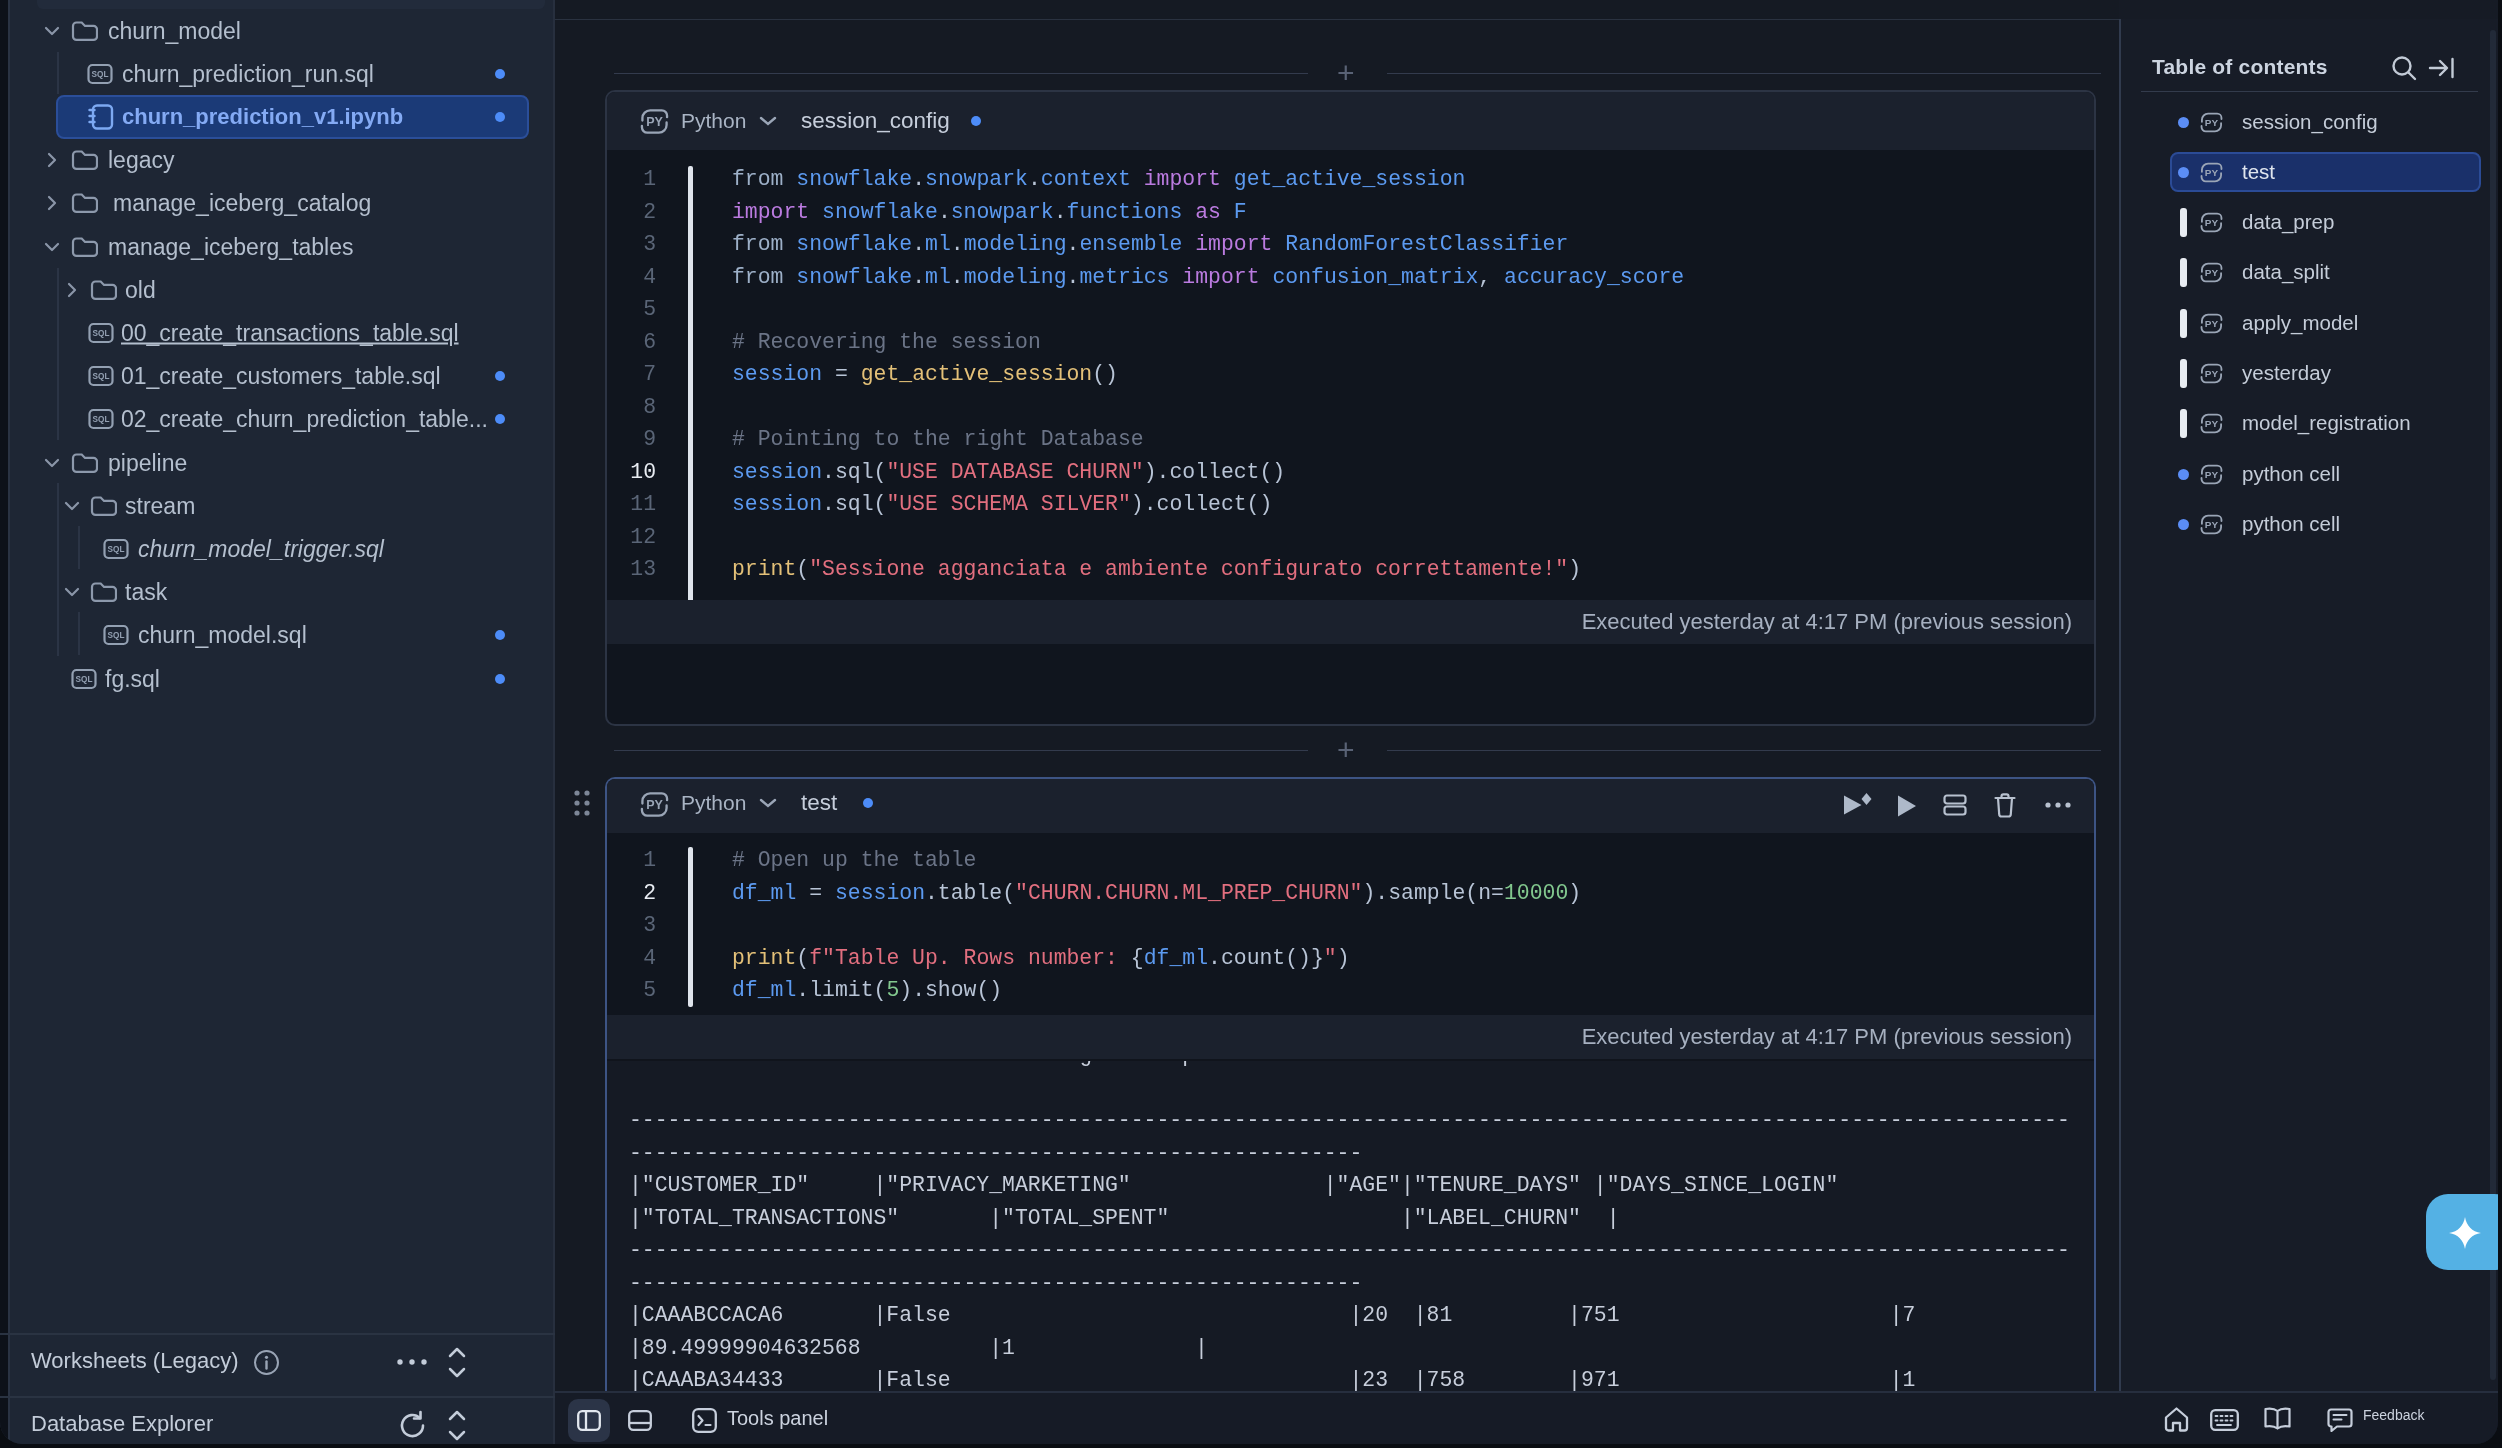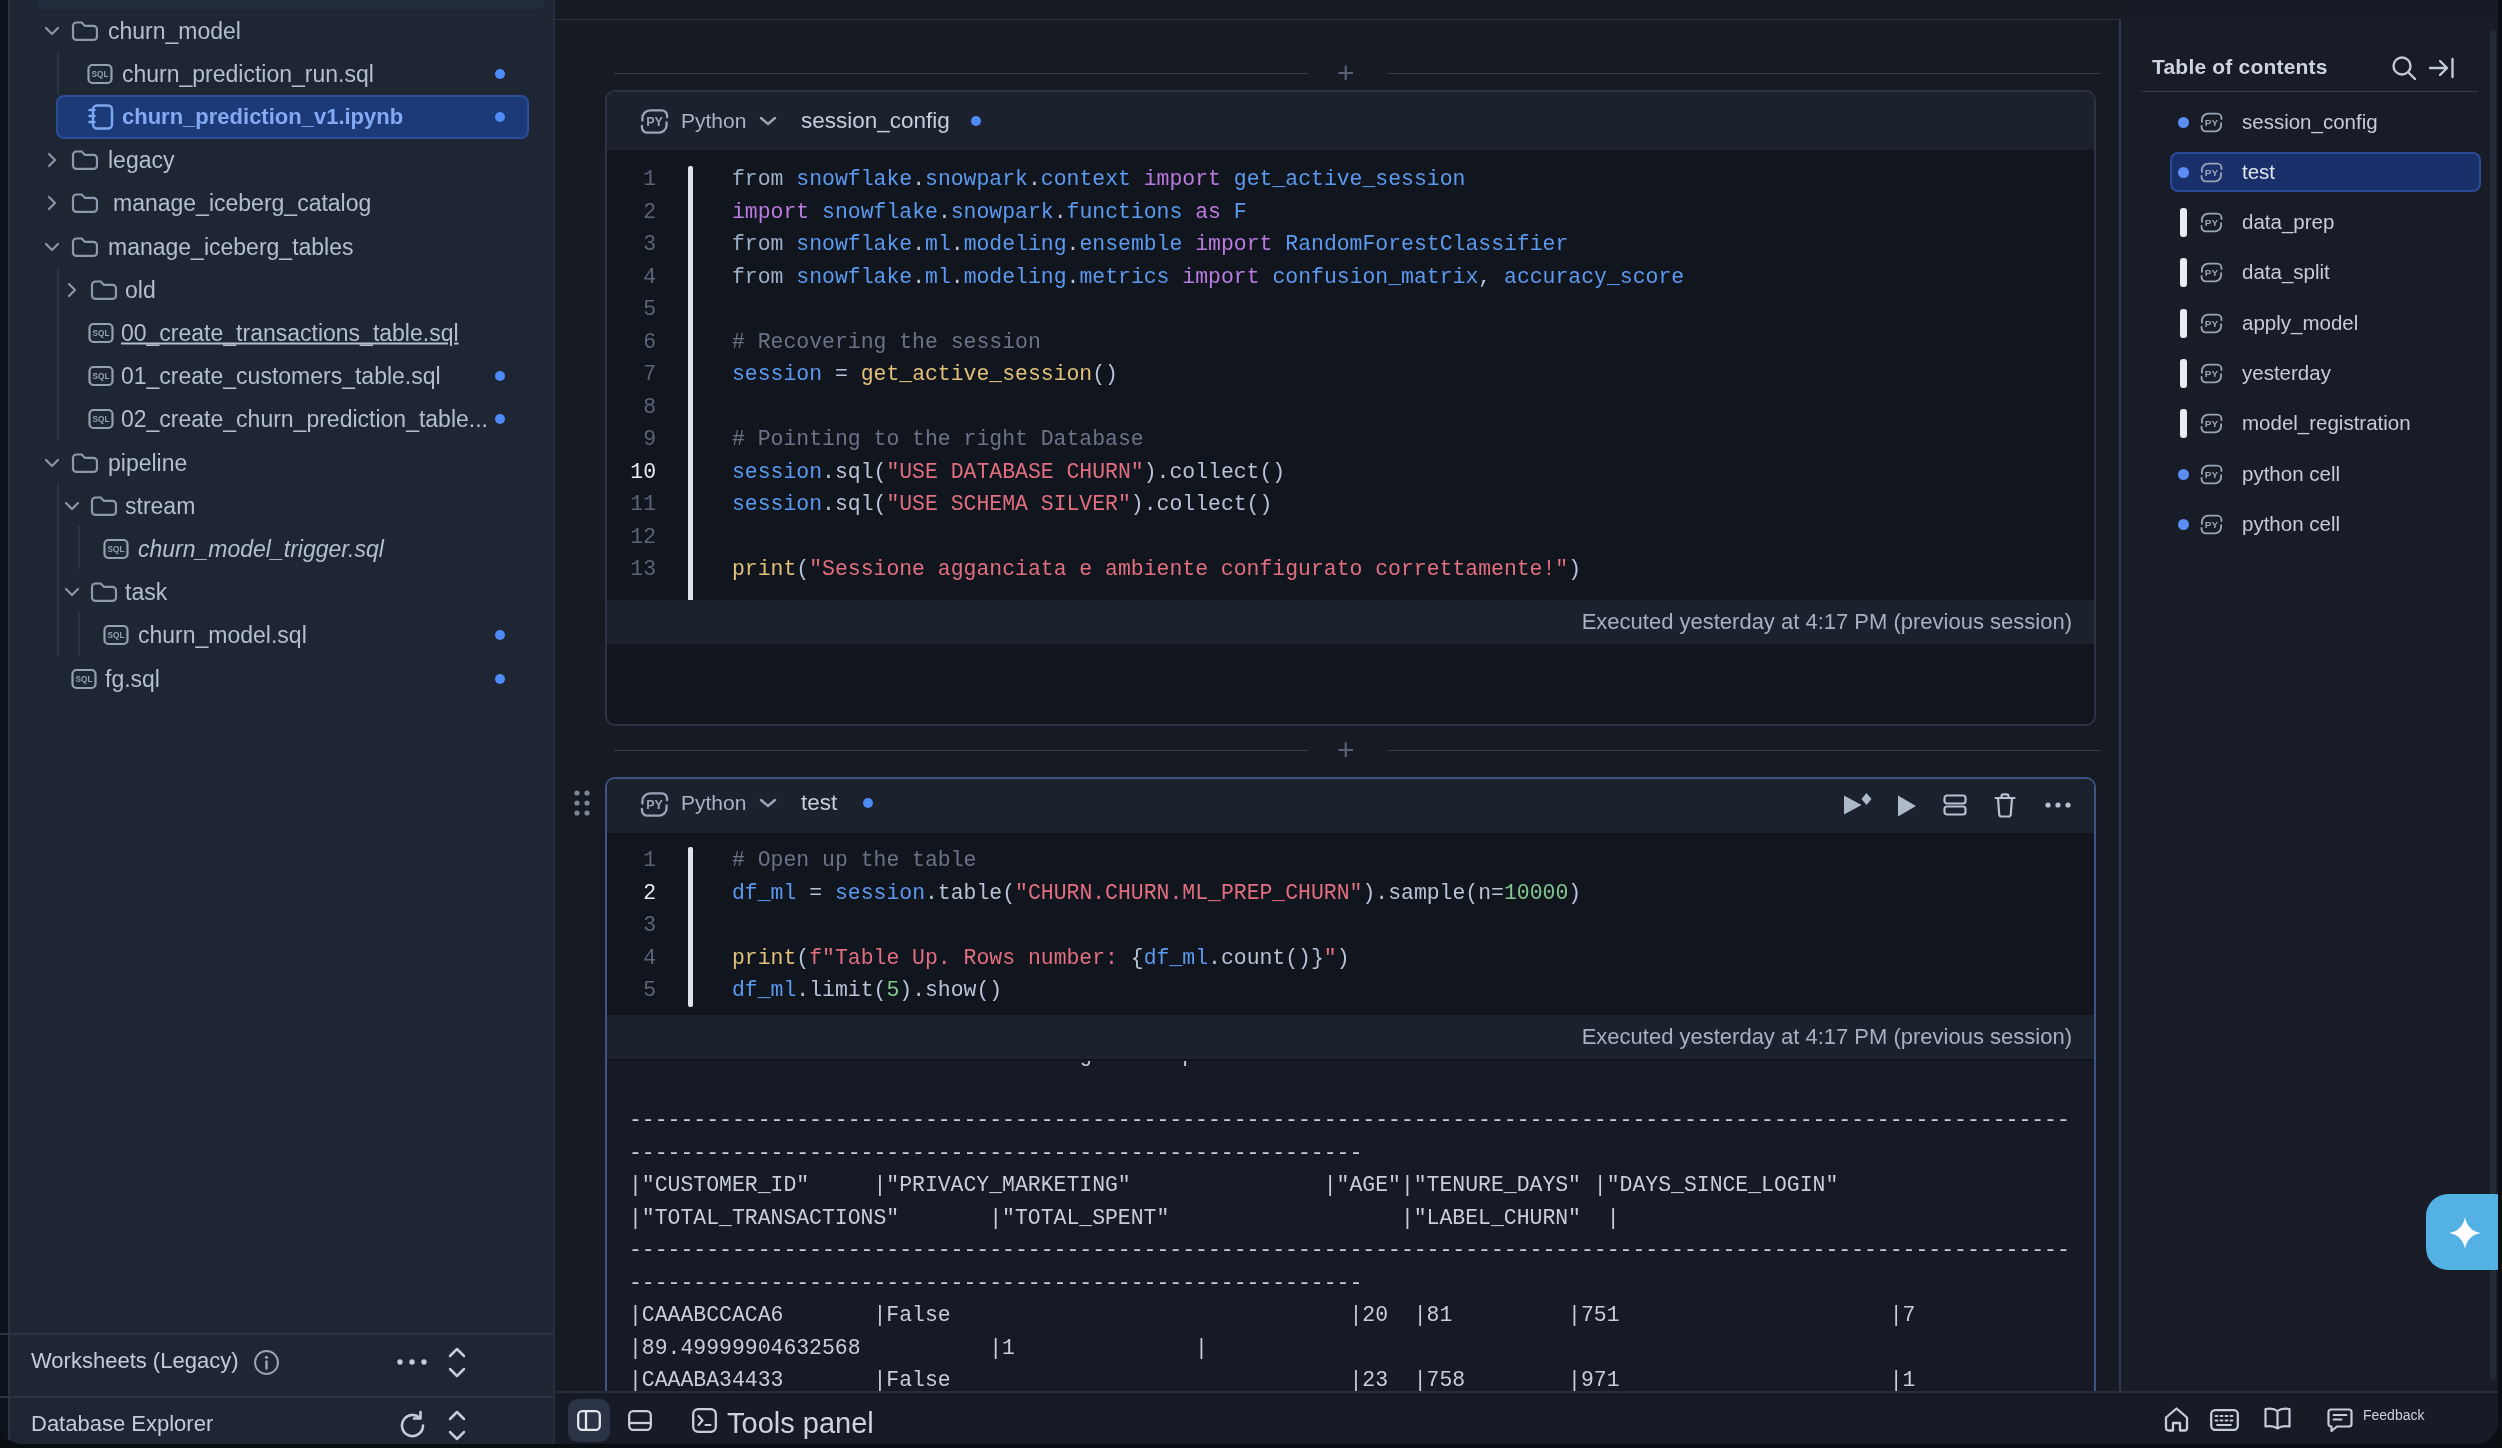--- a/index.html
+++ b/index.html
@@ -464,21 +464,21 @@
     </div>
     <svg class="ic abs" style="left:73px;top:17px;" width="24" height="21" viewBox="0 0 24 21">
         <rect x="1.2" y="1.2" width="21.6" height="18.6" rx="4" fill="none" stroke="#c6cedb" stroke-width="2.3"></rect>
         <path d="M1.5 13 h21" stroke="#c6cedb" stroke-width="2.3"></path>
       </svg>
     <svg class="ic abs" style="left:137px;top:15px;" width="25" height="25" viewBox="0 0 25 25">
         <rect x="1.2" y="1.2" width="22.6" height="22.6" rx="5" fill="none" stroke="#c6cedb" stroke-width="2.3"></rect>
         <path d="M6.5 8 l4 4.5 l-4 4.5" fill="none" stroke="#c6cedb" stroke-width="2.2" stroke-linecap="round" stroke-linejoin="round"></path>
         <path d="M13.5 17 h5" stroke="#c6cedb" stroke-width="2.2" stroke-linecap="round"></path>
       </svg>
-    <div class="abs" style="left:172px;top:14px;font-size:29px;color:#ccd3df;">Tools panel</div>
+    <div class="abs" style="left:172px;top:14px;font-size:20px;color:#ccd3df;">Tools panel</div>
 
     <svg class="ic abs" style="left:1608px;top:13px;" width="27" height="27" viewBox="0 0 27 27">
         <path d="M3 11.5 L13.5 2.5 L24 11.5 V22 a2.5 2.5 0 0 1 -2.5 2.5 H17 v-7.5 h-7 v7.5 H5.5 A2.5 2.5 0 0 1 3 22 Z" fill="none" stroke="#c6cedb" stroke-width="2.3" stroke-linejoin="round"></path>
       </svg>
     <svg class="ic abs" style="left:1655px;top:16px;" width="29" height="22" viewBox="0 0 29 22">
         <rect x="1.2" y="1.2" width="26.6" height="19.6" rx="4" fill="none" stroke="#c6cedb" stroke-width="2.3"></rect>
         <path d="M5.5 7 h2 M10.5 7 h2 M15.5 7 h2 M20.5 7 h2 M5.5 11.5 h2 M10.5 11.5 h2 M15.5 11.5 h2 M20.5 11.5 h2 M7 16 h14" stroke="#c6cedb" stroke-width="1.8" stroke-linecap="round"></path>
       </svg>
     <svg class="ic abs" style="left:1708px;top:14px;" width="29" height="24" viewBox="0 0 29 24">
         <path d="M14.5 4 C11.5 1.6 7.5 1.2 2.5 2 V19.5 C7.5 18.7 11.5 19.2 14.5 21.5 C17.5 19.2 21.5 18.7 26.5 19.5 V2 C21.5 1.2 17.5 1.6 14.5 4 Z M14.5 4 V21" fill="none" stroke="#c6cedb" stroke-width="2.2" stroke-linejoin="round"></path>

